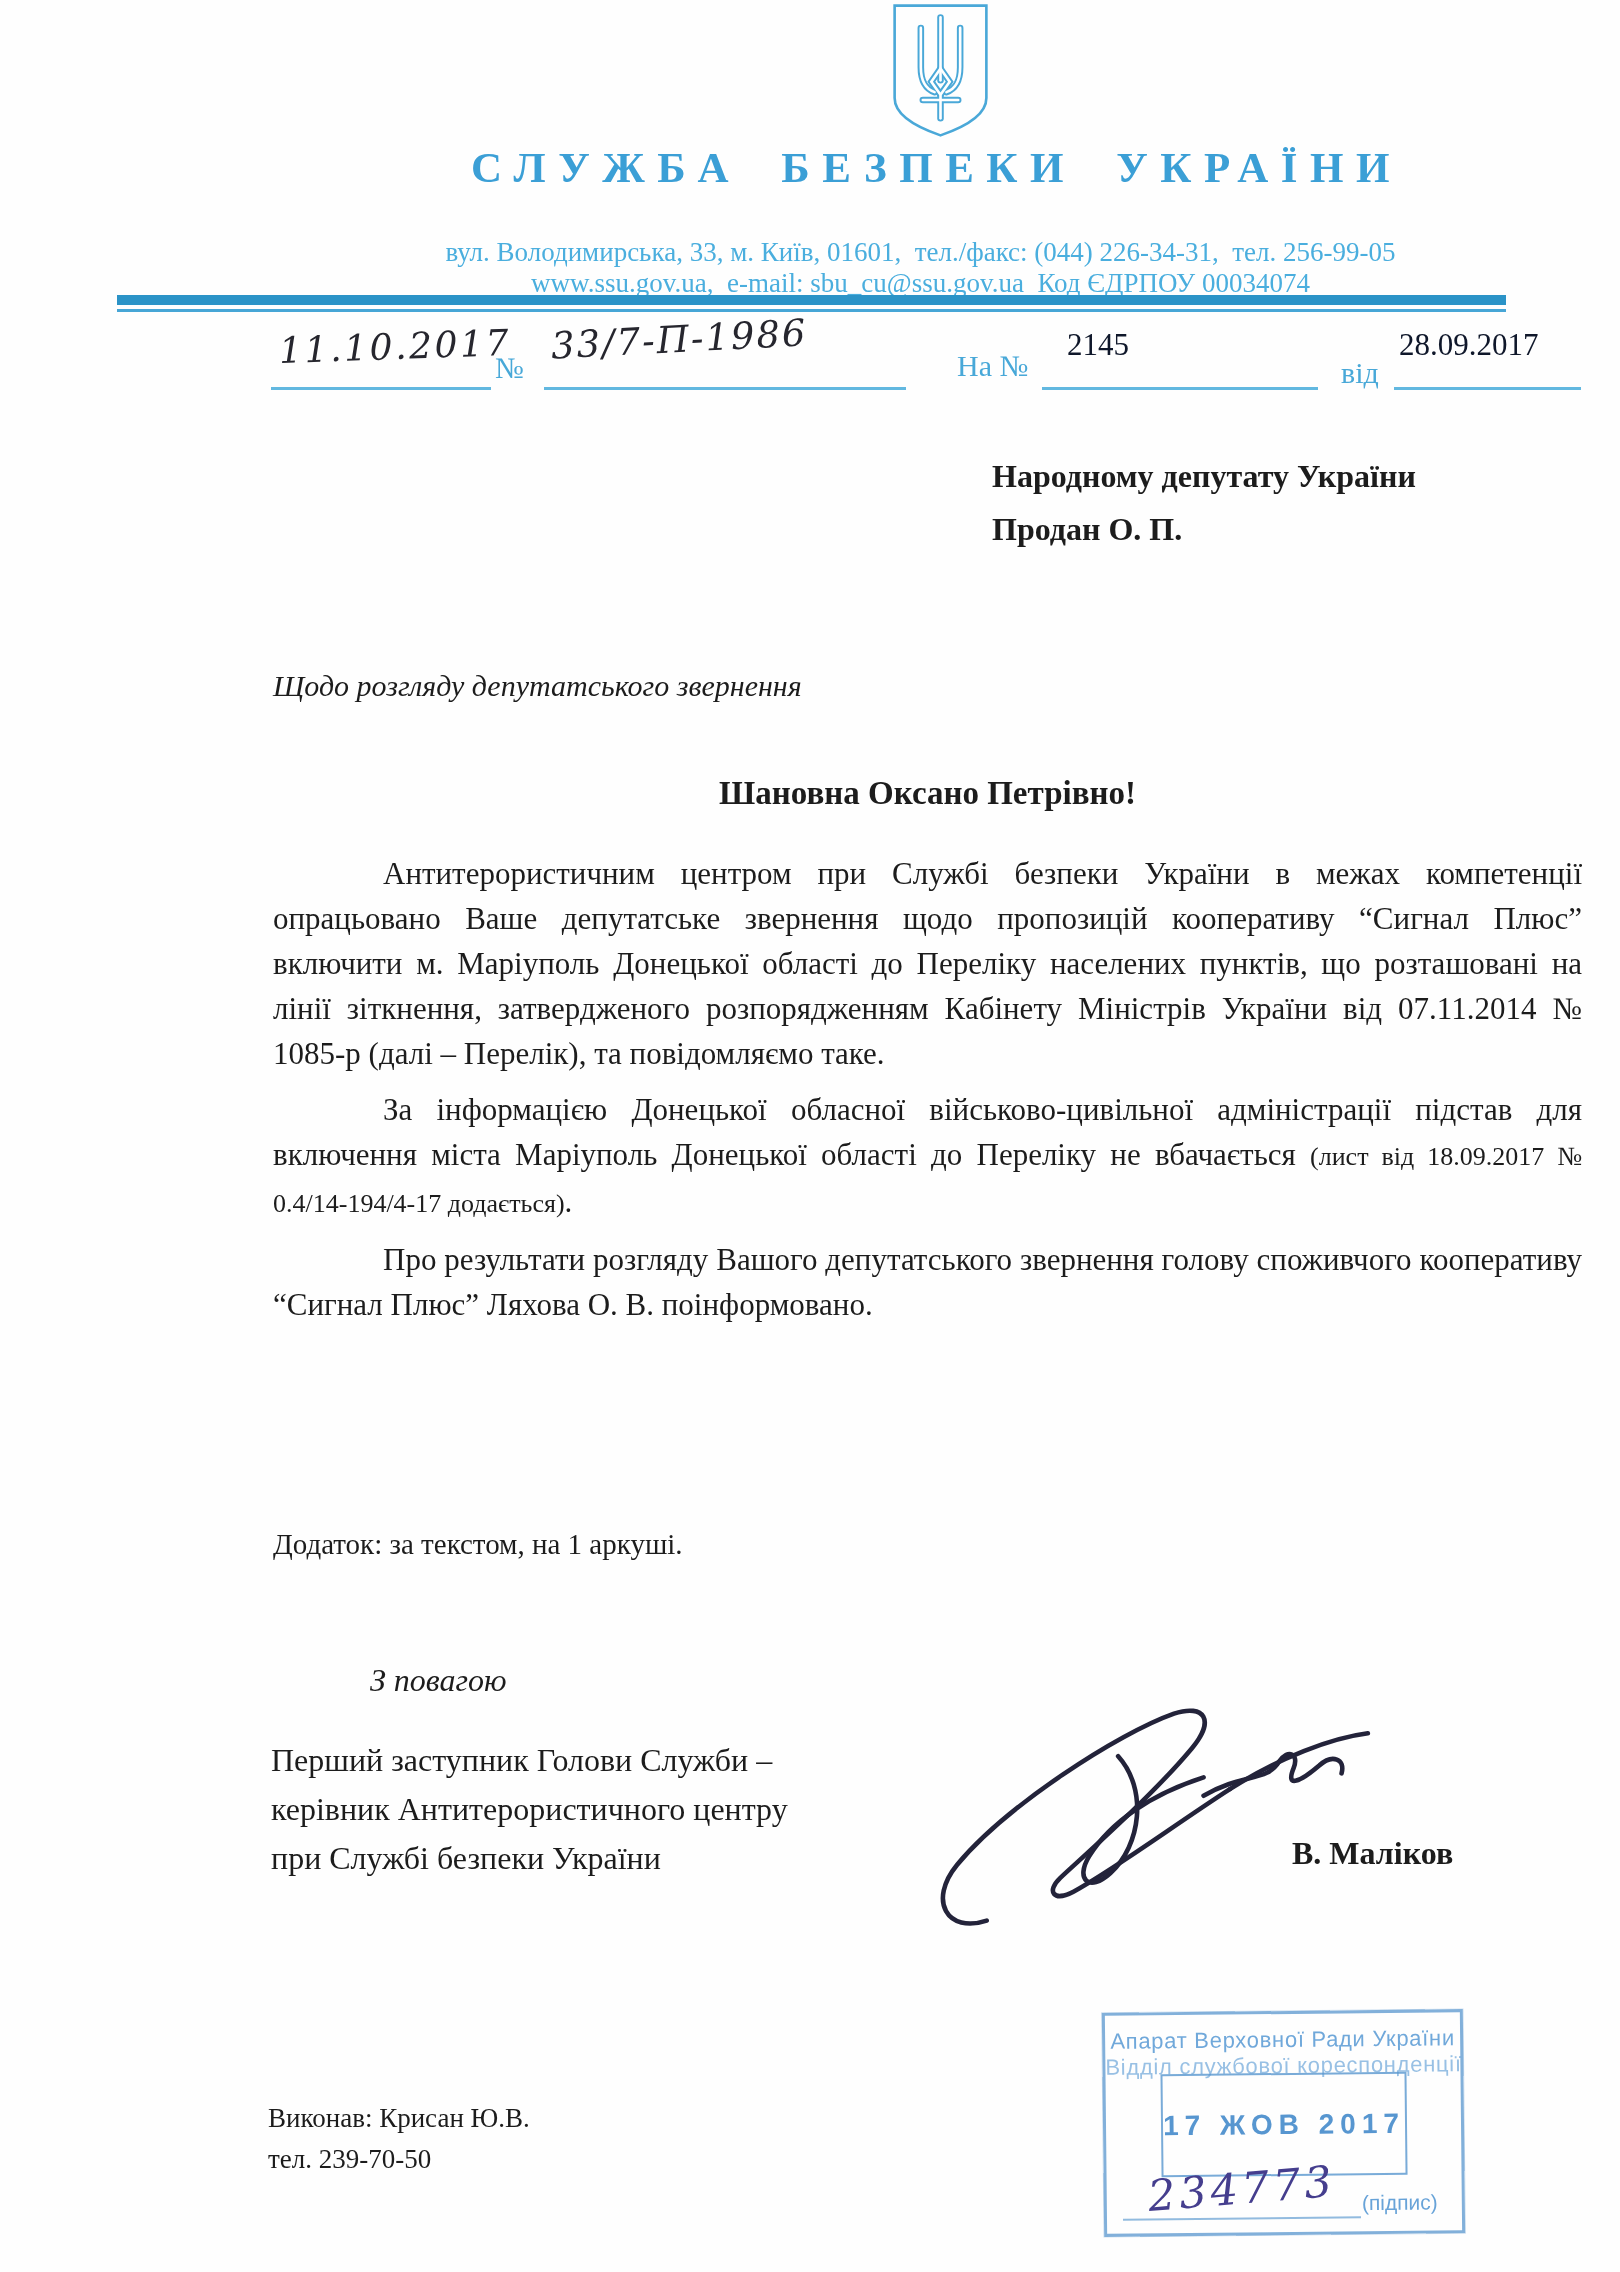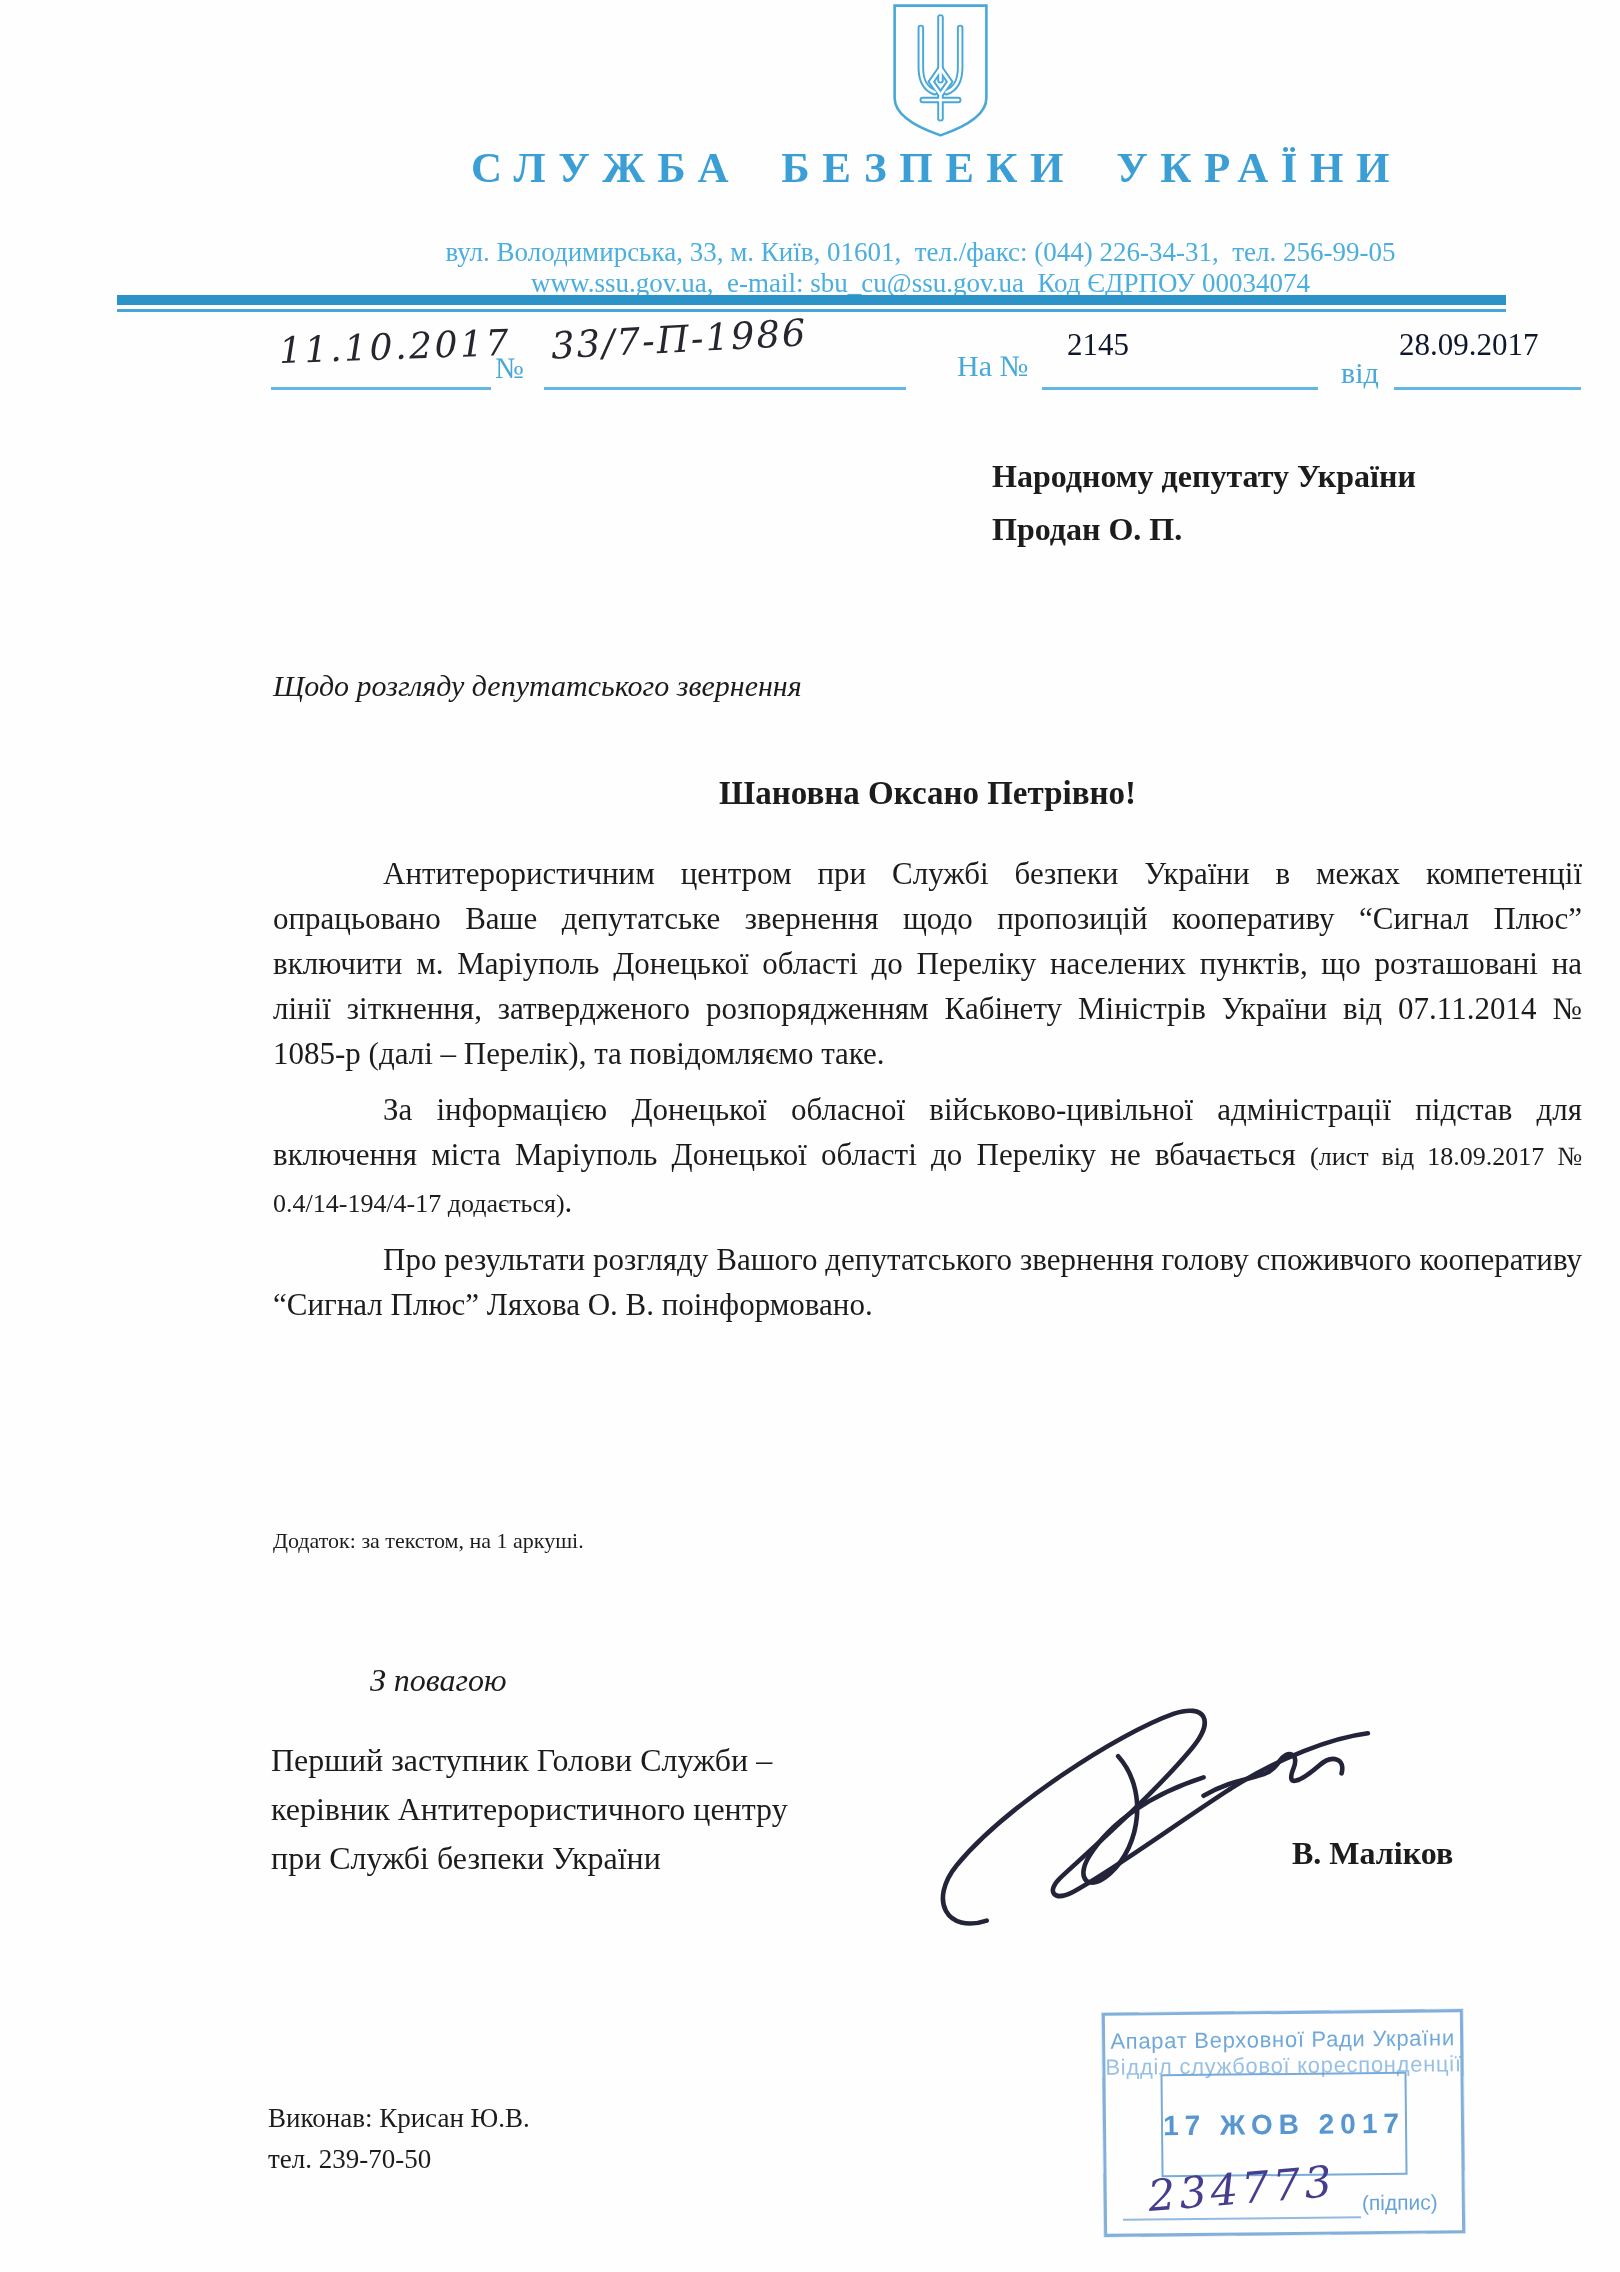--- a/index.html
+++ b/index.html
@@ -37,21 +37,21 @@
   .printed-num{left:1067px;top:327px;}
   .printed-date{left:1399px;top:327px;}
   
   .recipient{left:992px;top:426px;font-weight:bold;font-size:32px;line-height:53px;margin-top:24px;}
   .subject{left:273px;top:669px;font-style:italic;font-size:30px;}
   .salutation{left:273px;top:775px;width:1309px;text-align:center;font-weight:bold;font-size:33px;}
   
   .body-text{left:273px;top:851px;width:1309px;font-size:31px;line-height:45px;text-align:justify;}
   .body-text p{margin:0 0 11.2px 0;text-indent:110px;}
   .small-paren{font-size:26px;}
-  .attachment{left:273px;top:1528px;font-size:22px;}
+  .attachment{left:273px;top:1528px;font-size:29px;}
   
   .respectfully{left:370px;top:1662px;font-style:italic;font-size:32px;}
   .sig-title{left:271px;top:1736px;font-weight:normal;font-size:32px;line-height:49px;width:736px;}
   .signature-svg{left:921px;top:1697px;width:552px;height:250px;}
   .signer{left:1292px;top:1835px;font-weight:bold;font-size:32px;}
   
   .executor{left:268px;top:2098px;font-size:27px;line-height:41px;}
   
   .stamp{
     left:1103px;top:2011px;width:355px;height:218px;

